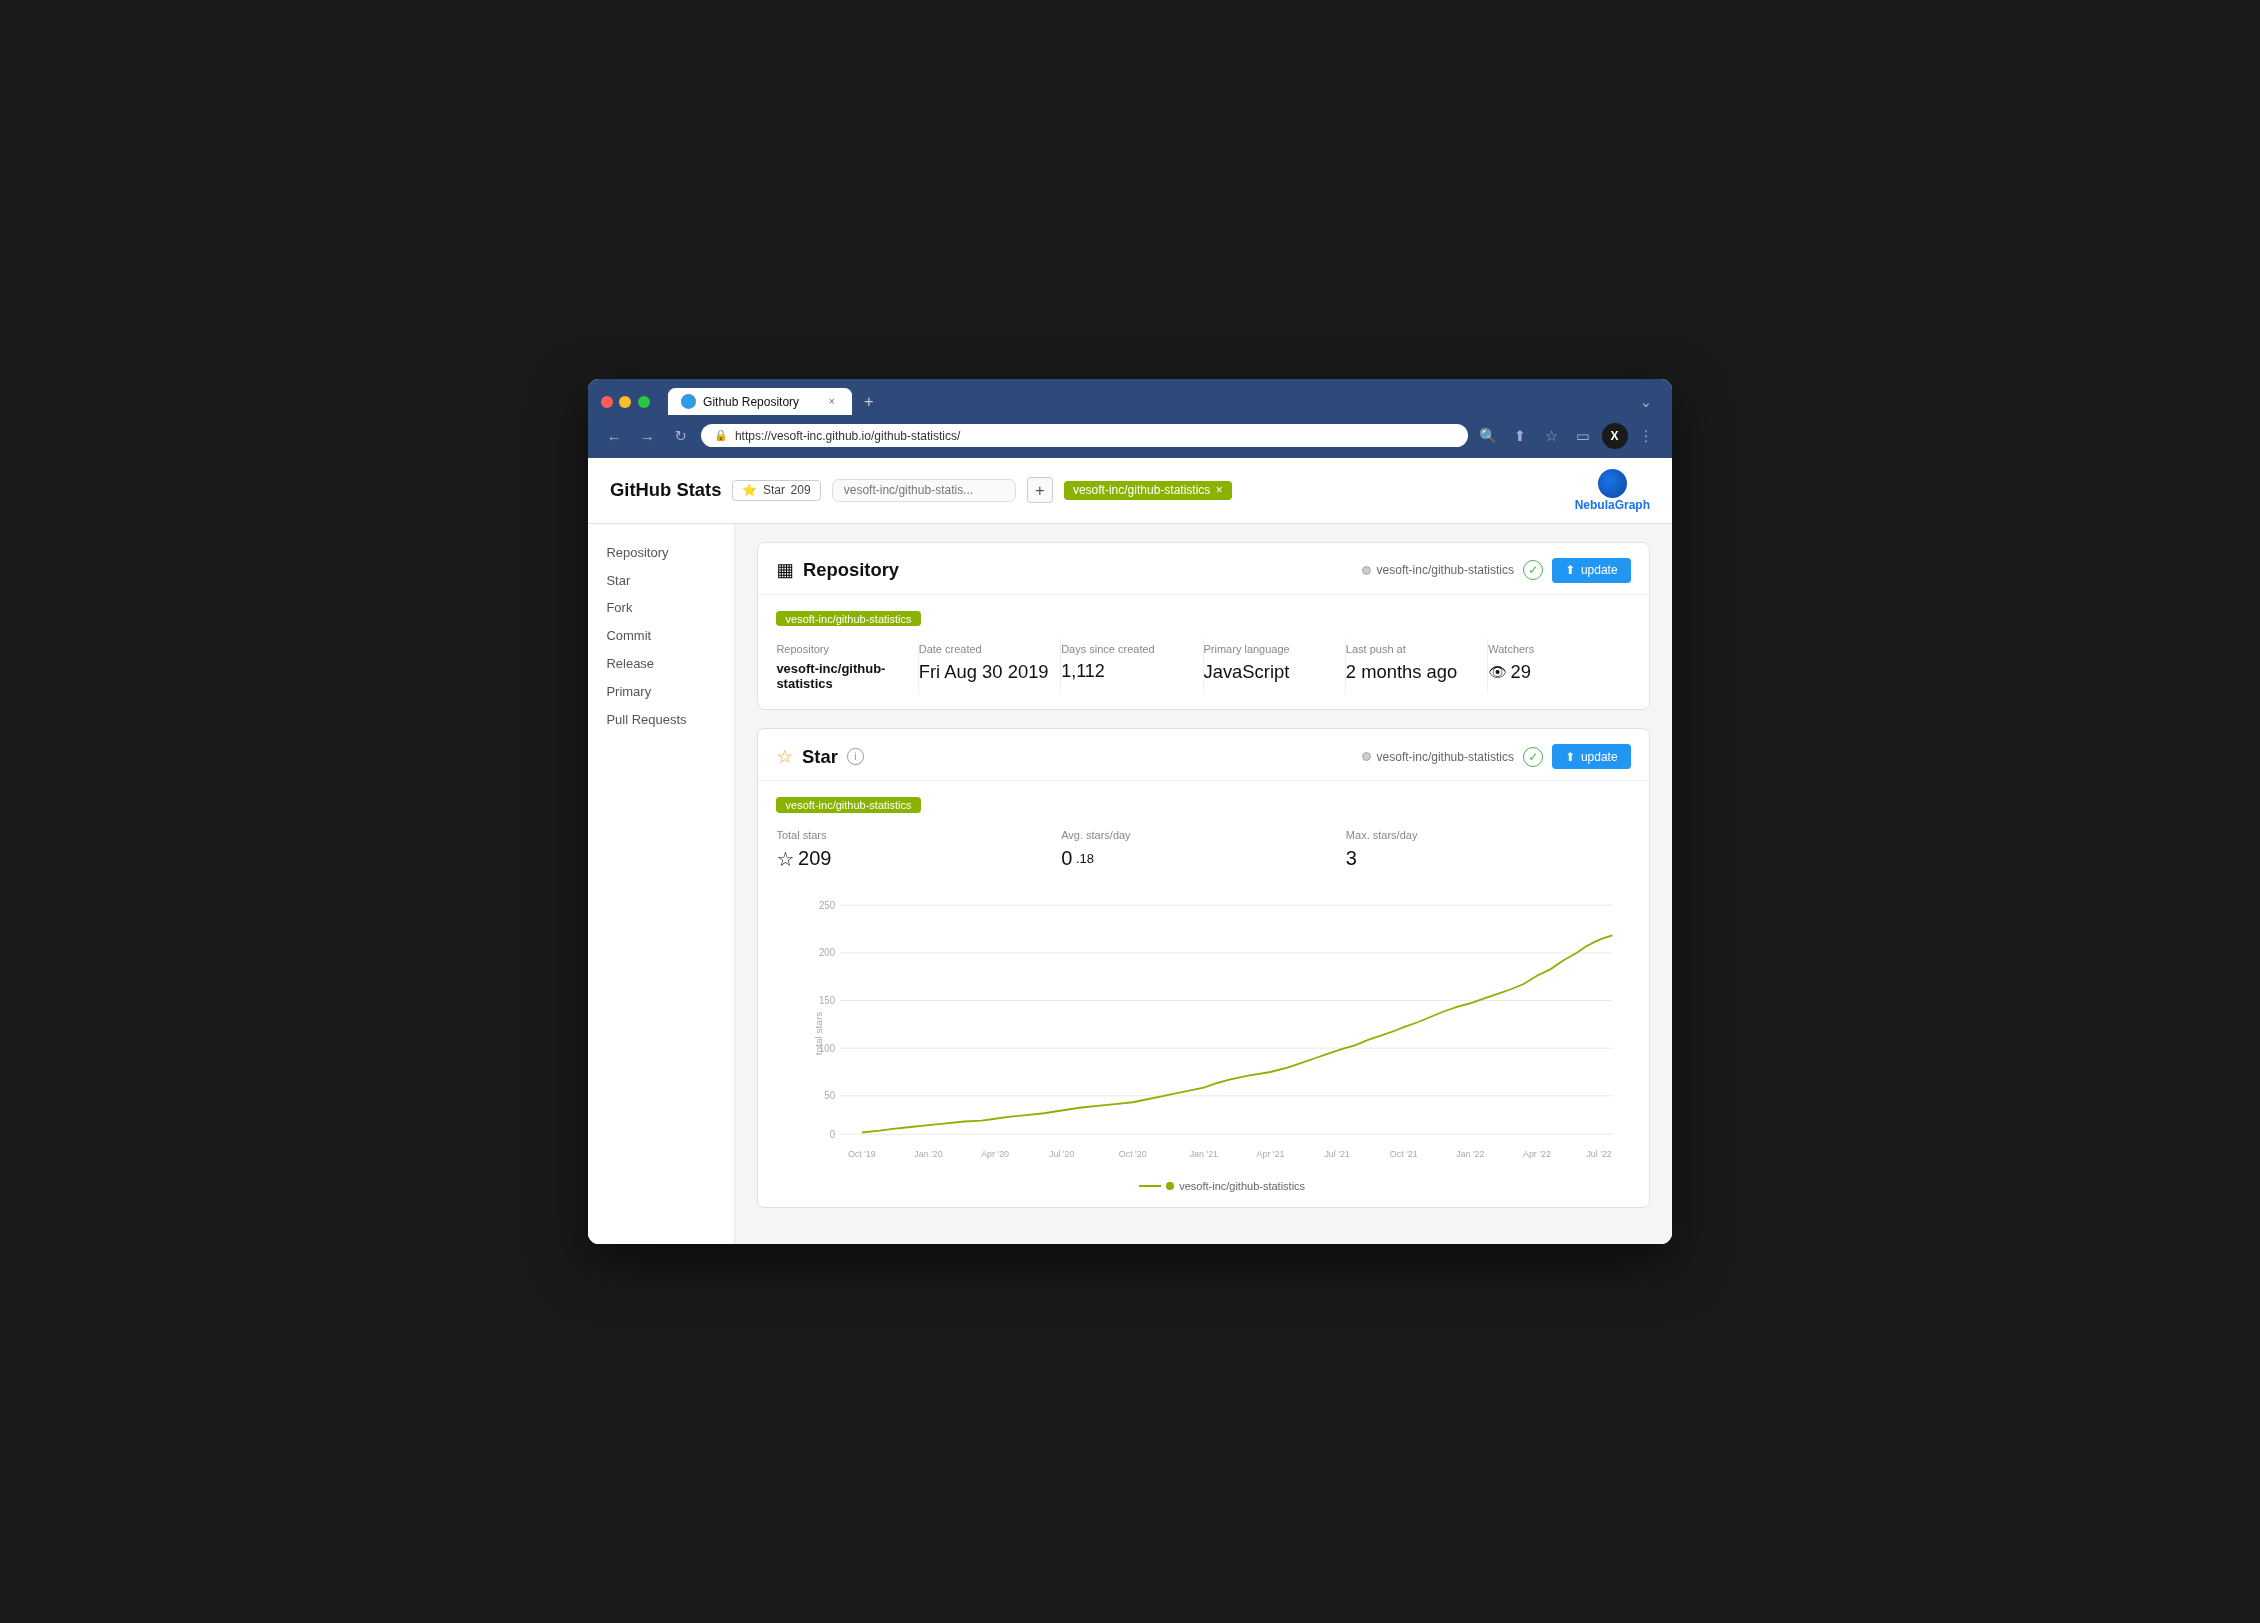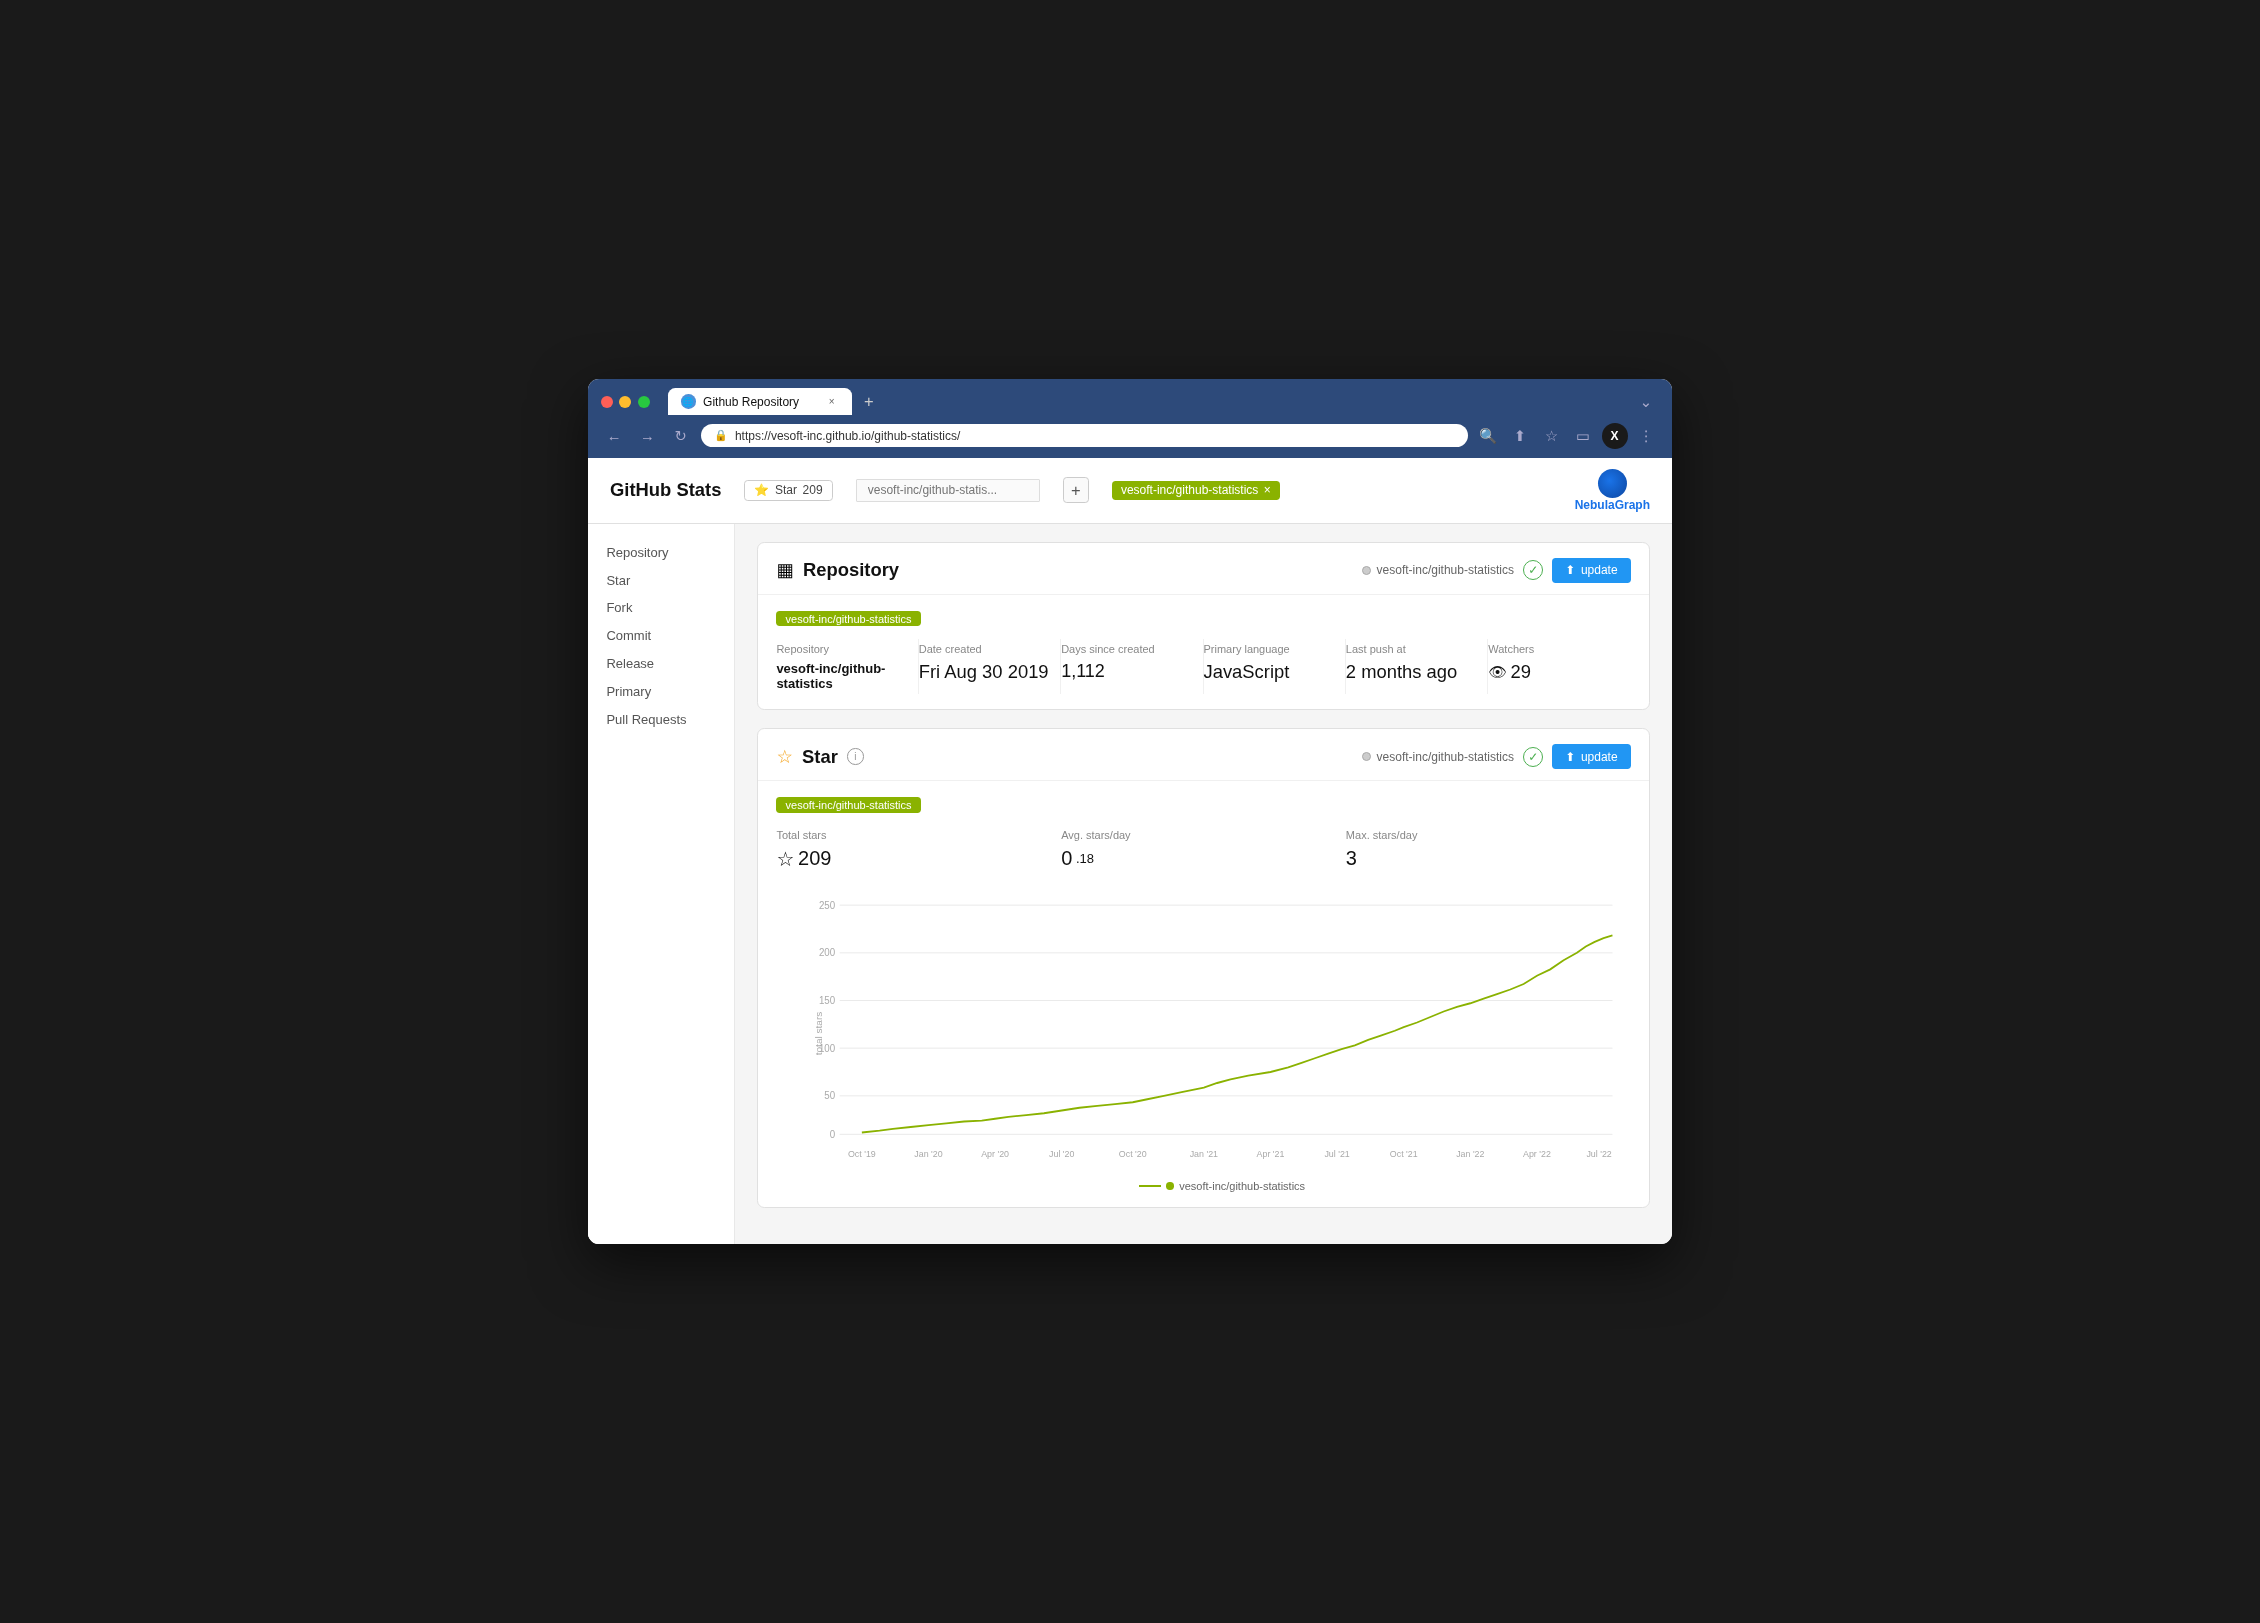--- a/index.html
+++ b/index.html
@@ -181,21 +181,21 @@
       min-height: 551px;
     }
 
     
     .page-header {
       background: #fff;
       border-bottom: 0.9px solid #e0e0e0;
       padding: 11px 22px;
       display: flex;
       align-items: center;
-      gap: 23px;
+      gap: 11px;
     }
 
     .site-title {
       font-size: 18.4px;
       font-weight: 700;
       color: #111;
     }
 
     .star-badge {
       display: flex;
@@ -204,21 +204,21 @@
       border: 0.9px solid #ccc;
       border-radius: 3.7px;
       padding: 2.8px 9.2px;
       font-size: 12px;
       color: #444;
       cursor: pointer;
     }
 
     .repo-input {
       border: 0.9px solid #ddd;
-      border-radius: 1px;
+      border-radius: 7px;
       padding: 3.7px 11px;
       font-size: 12px;
       color: #555;
       width: 184px;
       background: #fafafa;
     }
 
     .add-btn {
       width: 26px;
       height: 26px;

